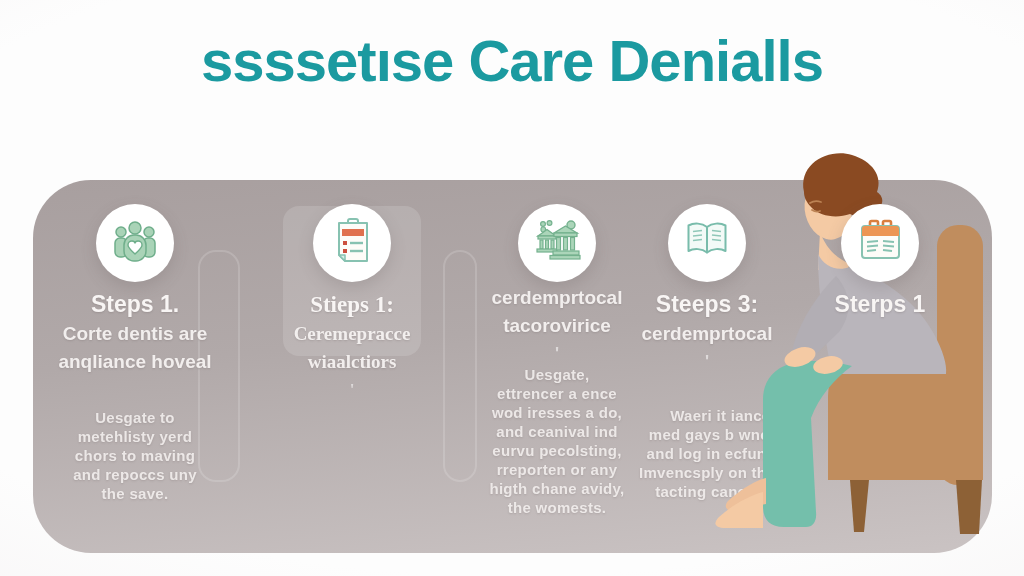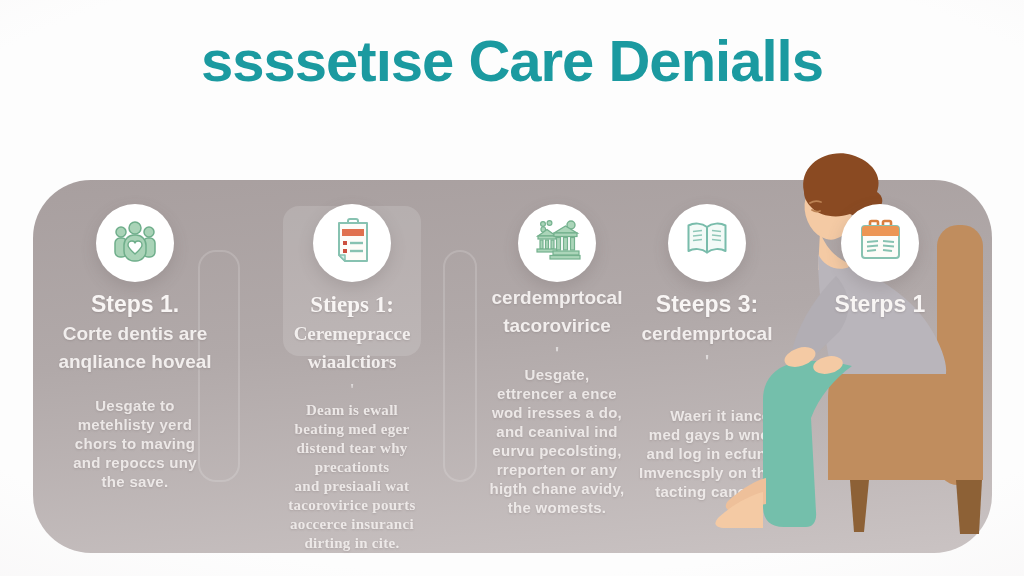--- a/index.html
+++ b/index.html
@@ -52,21 +52,21 @@
   }
   .sep{
     margin-top:8px;height:12px;font-size:17px;line-height:12px;font-weight:700;
     color:rgba(255,255,255,0.55);
   }
   .step-body{
     font-size:15px;line-height:19px;font-weight:700;letter-spacing:0.3px;
     color:rgba(247,243,242,0.85);white-space:pre-line;
     text-shadow:0 1px 2px rgba(110,100,100,0.25);
   }
-  .col1 .step-body{margin-top:20px;}
+  .col1 .step-body{margin-top:32px;}
   .col2 .step-body,.col3 .step-body{margin-top:5px;}
   .col4 .step-body{margin-top:38px;}
   
   .figure{position:absolute;left:700px;top:148px;width:324px;height:404px;z-index:4;pointer-events:none;}
 </style>
 </head>
 <body>
 
 <div class="title">ssssetıse Care Denialls</div>
 
@@ -111,28 +111,20 @@
         <line x1="22" y1="26" x2="35" y2="26" stroke="#87c2b1" stroke-width="2.4"></line>
         <rect x="15" y="32" width="4" height="4" fill="#cc4f3d"></rect>
         <line x1="22" y1="34" x2="35" y2="34" stroke="#87c2b1" stroke-width="2.4"></line>
       </svg>
     </span>
   </div>
   <div class="step-title">Stieps 1:</div>
   <div class="step-sub">Ceremepracce
 wiaalctiors</div>
   <div class="sep">'</div>
-  <div class="step-body">Deam is ewall
-beating med eger
-distend tear why
-precationts
-and presiaali wat
-tacorovirice pourts
-aoccerce insuranci
-dirting in cite.</div>
 </div>
 
 <div class="col col3">
   <div class="icon-circle">
     <span>
       <svg width="48" height="48" viewBox="0 0 48 48">
         <circle cx="10" cy="7" r="2.4" fill="#abd5b9" stroke="#74b18e" stroke-width="1.2"></circle>
         <rect x="8" y="10" width="4.5" height="5" rx="2" fill="#abd5b9" stroke="#74b18e" stroke-width="1.2"></rect>
         <circle cx="16.5" cy="6" r="2.4" fill="#abd5b9" stroke="#74b18e" stroke-width="1.2"></circle>
         <circle cx="38" cy="8" r="4" fill="#abd5b9" stroke="#74b18e" stroke-width="1.4"></circle>

